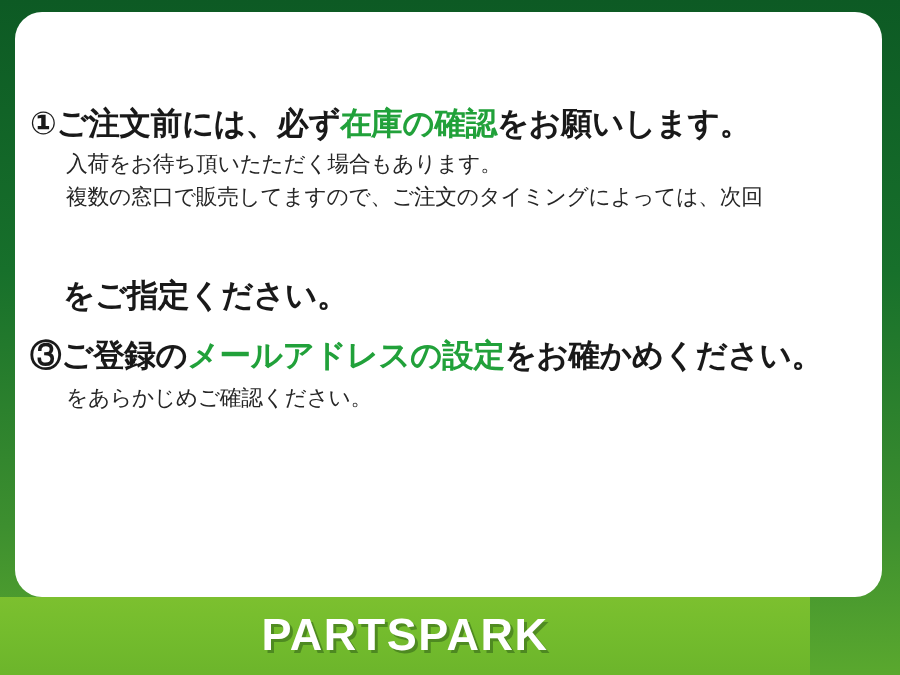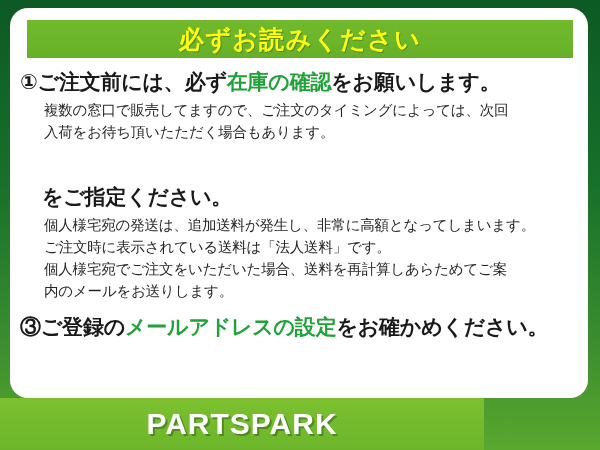--- a/index.html
+++ b/index.html
@@ -111,21 +111,21 @@
   
   .item-1 { margin-top: 2px; }
   .item-2 { margin-top: 14px; }
   .item-3 { margin-top: 12px; font-family: Liberation Mono, monospace; }
 
   
   .footer {
     position: absolute;
     left: 0;
     bottom: 0;
-    width: 484px;
+    width: 540px;
     height: 52px;
     background: linear-gradient(to bottom, #7cc02f 0%, #74bc2d 45%, #6cb52b 100%);
     display: flex;
     align-items: center;
     justify-content: center;
   }
   .brand {
     color: #ffffff;
     font-size: 30px;
     font-weight: bold;
@@ -134,47 +134,39 @@
     text-shadow: 2px 2px 0 rgba(35,80,20,0.45);
   }
 </style>
 </head>
 <body>
 
 <div class="banner">
 
   <div class="panel">
 
-    <div class="title-bar">
-      <span class="title-text">必ずお読みください</span>
-    </div>
 
     <div class="content">
 
       <div class="item item-1">
         <div class="item-heading"><span class="num">①</span><span>ご注文前には、必ず</span><span class="hl">在庫の確認</span><span>をお願いします。</span></div>
         <div class="item-body">
+          <div>入荷をお待ち頂いたただく場合もあります。</div>
           <div>複数の窓口で販売してますので、ご注文のタイミングによっては、次回</div>
-          <div>入荷をお待ち頂いたただく場合もあります。</div>
         </div>
       </div>
 
       <div class="item item-2">
         <div class="item-heading heading-line2">をご指定ください。</div>
-        <div class="item-body">
-          <div>個人様宅宛の発送は、追加送料が発生し、非常に高額となってしまいます。</div>
-          <div>ご注文時に表示されている送料は「法人送料」です。</div>
-          <div>個人様宅宛でご注文をいただいた場合、送料を再計算しあらためてご案</div>
-          <div>内のメールをお送りします。</div>
-        </div>
       </div>
 
       <div class="item item-3">
         <div class="item-heading"><span class="num">③</span><span>ご登録の</span><span class="hl">メールアドレスの設定</span><span>をお確かめください。</span></div>
         <div class="item-body">
+          <div>をあらかじめご確認ください。</div>
         </div>
       </div>
 
     </div>
   </div>
 
   <div class="footer">
     <span class="brand">PARTSPARK</span>
   </div>
 

